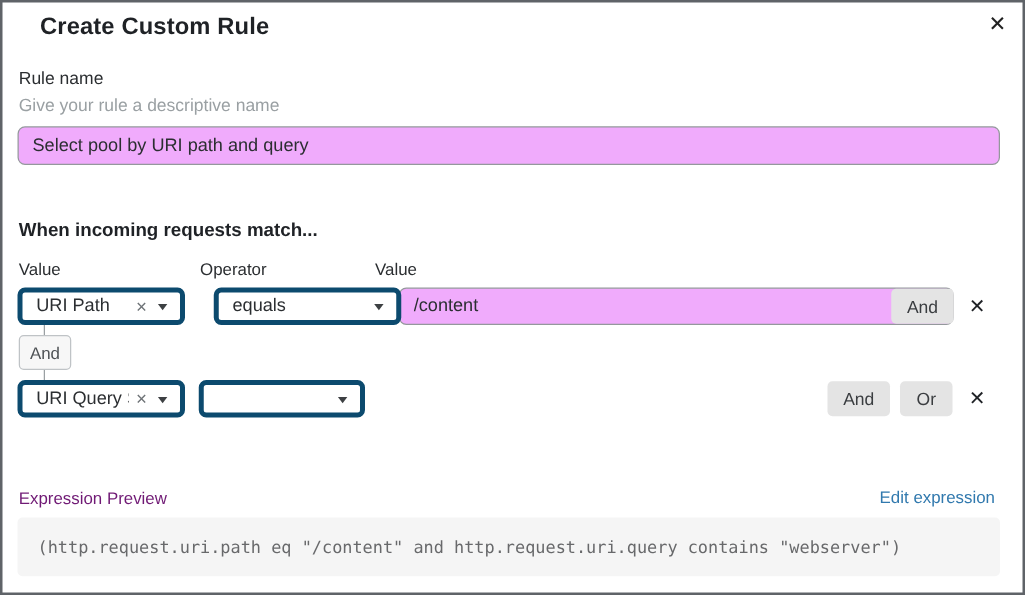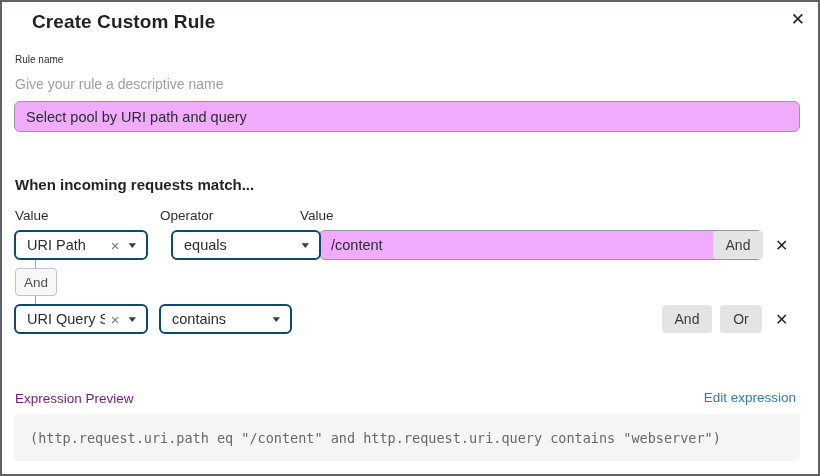--- a/index.html
+++ b/index.html
@@ -23,21 +23,21 @@
     letter-spacing:.1px;
   }
   .close-btn{
     right:10px; top:6px;
     font-size:17px; font-weight:700; color:#222;
     cursor:pointer; line-height:1;
     padding:3px;
   }
 
   .section-label{
-    font-size:10px; color:#2b2e31;
+    font-size:14px; color:#2b2e31;
   }
   .rule-name-label{ left:13px; top:52px; }
   .rule-name-hint{
     left:13px; top:74px;
     font-size:14px; color:#9aa0a3;
   }
   .text-input{
     border:1px solid #94989c;
     border-radius:6px;
     background:#f0abfc;
@@ -51,21 +51,21 @@
 
   .matcher-heading{
     left:13px; top:174px;
     font-size:15px; font-weight:700; color:#1f2226;
   }
   .col-label{
     font-size:13.5px; color:#2b2e31;
   }
 
   .select{
-    border:2px solid #0c4a6e;
+    border:4px solid #0c4a6e;
     border-radius:6px;
     background:#fff;
     display:flex; align-items:center;
     padding:0 10px 0 11px;
     cursor:pointer;
     z-index:2;
   }
   .select .sel-text{
     font-size:14.5px; color:#2b2e31;
     white-space:nowrap; overflow:hidden;
@@ -173,21 +173,20 @@
 
   <div class="abs connector-line"></div>
   <div class="abs and-badge">And</div>
 
   <div class="abs select" style="left:12px; top:302px; width:134px; height:30px;">
     <span class="sel-text">URI Query St...</span>
     <span class="clear-x">×</span>
     <span class="caret">▼</span>
   </div>
   <div class="abs select op-select" style="left:157px; top:302px; width:133px; height:30px;">
-    <span class="sel-text">contains</span>
     <span class="caret">▼</span>
   </div>
   <button class="abs conj-btn" style="left:660px; top:303px; width:50px; height:28px;">And</button>
   <button class="abs conj-btn" style="left:718px; top:303px; width:42px; height:28px;">Or</button>
   <div class="abs row-delete" style="left:773px; top:310px;">✕</div>
 
   <div class="abs expr-label">Expression Preview</div>
   <a class="abs edit-link" href="#">Edit expression</a>
   <div class="abs code-block">
     <span class="code-text">(http.request.uri.path eq "/content" and http.request.uri.query contains "webserver")</span>

